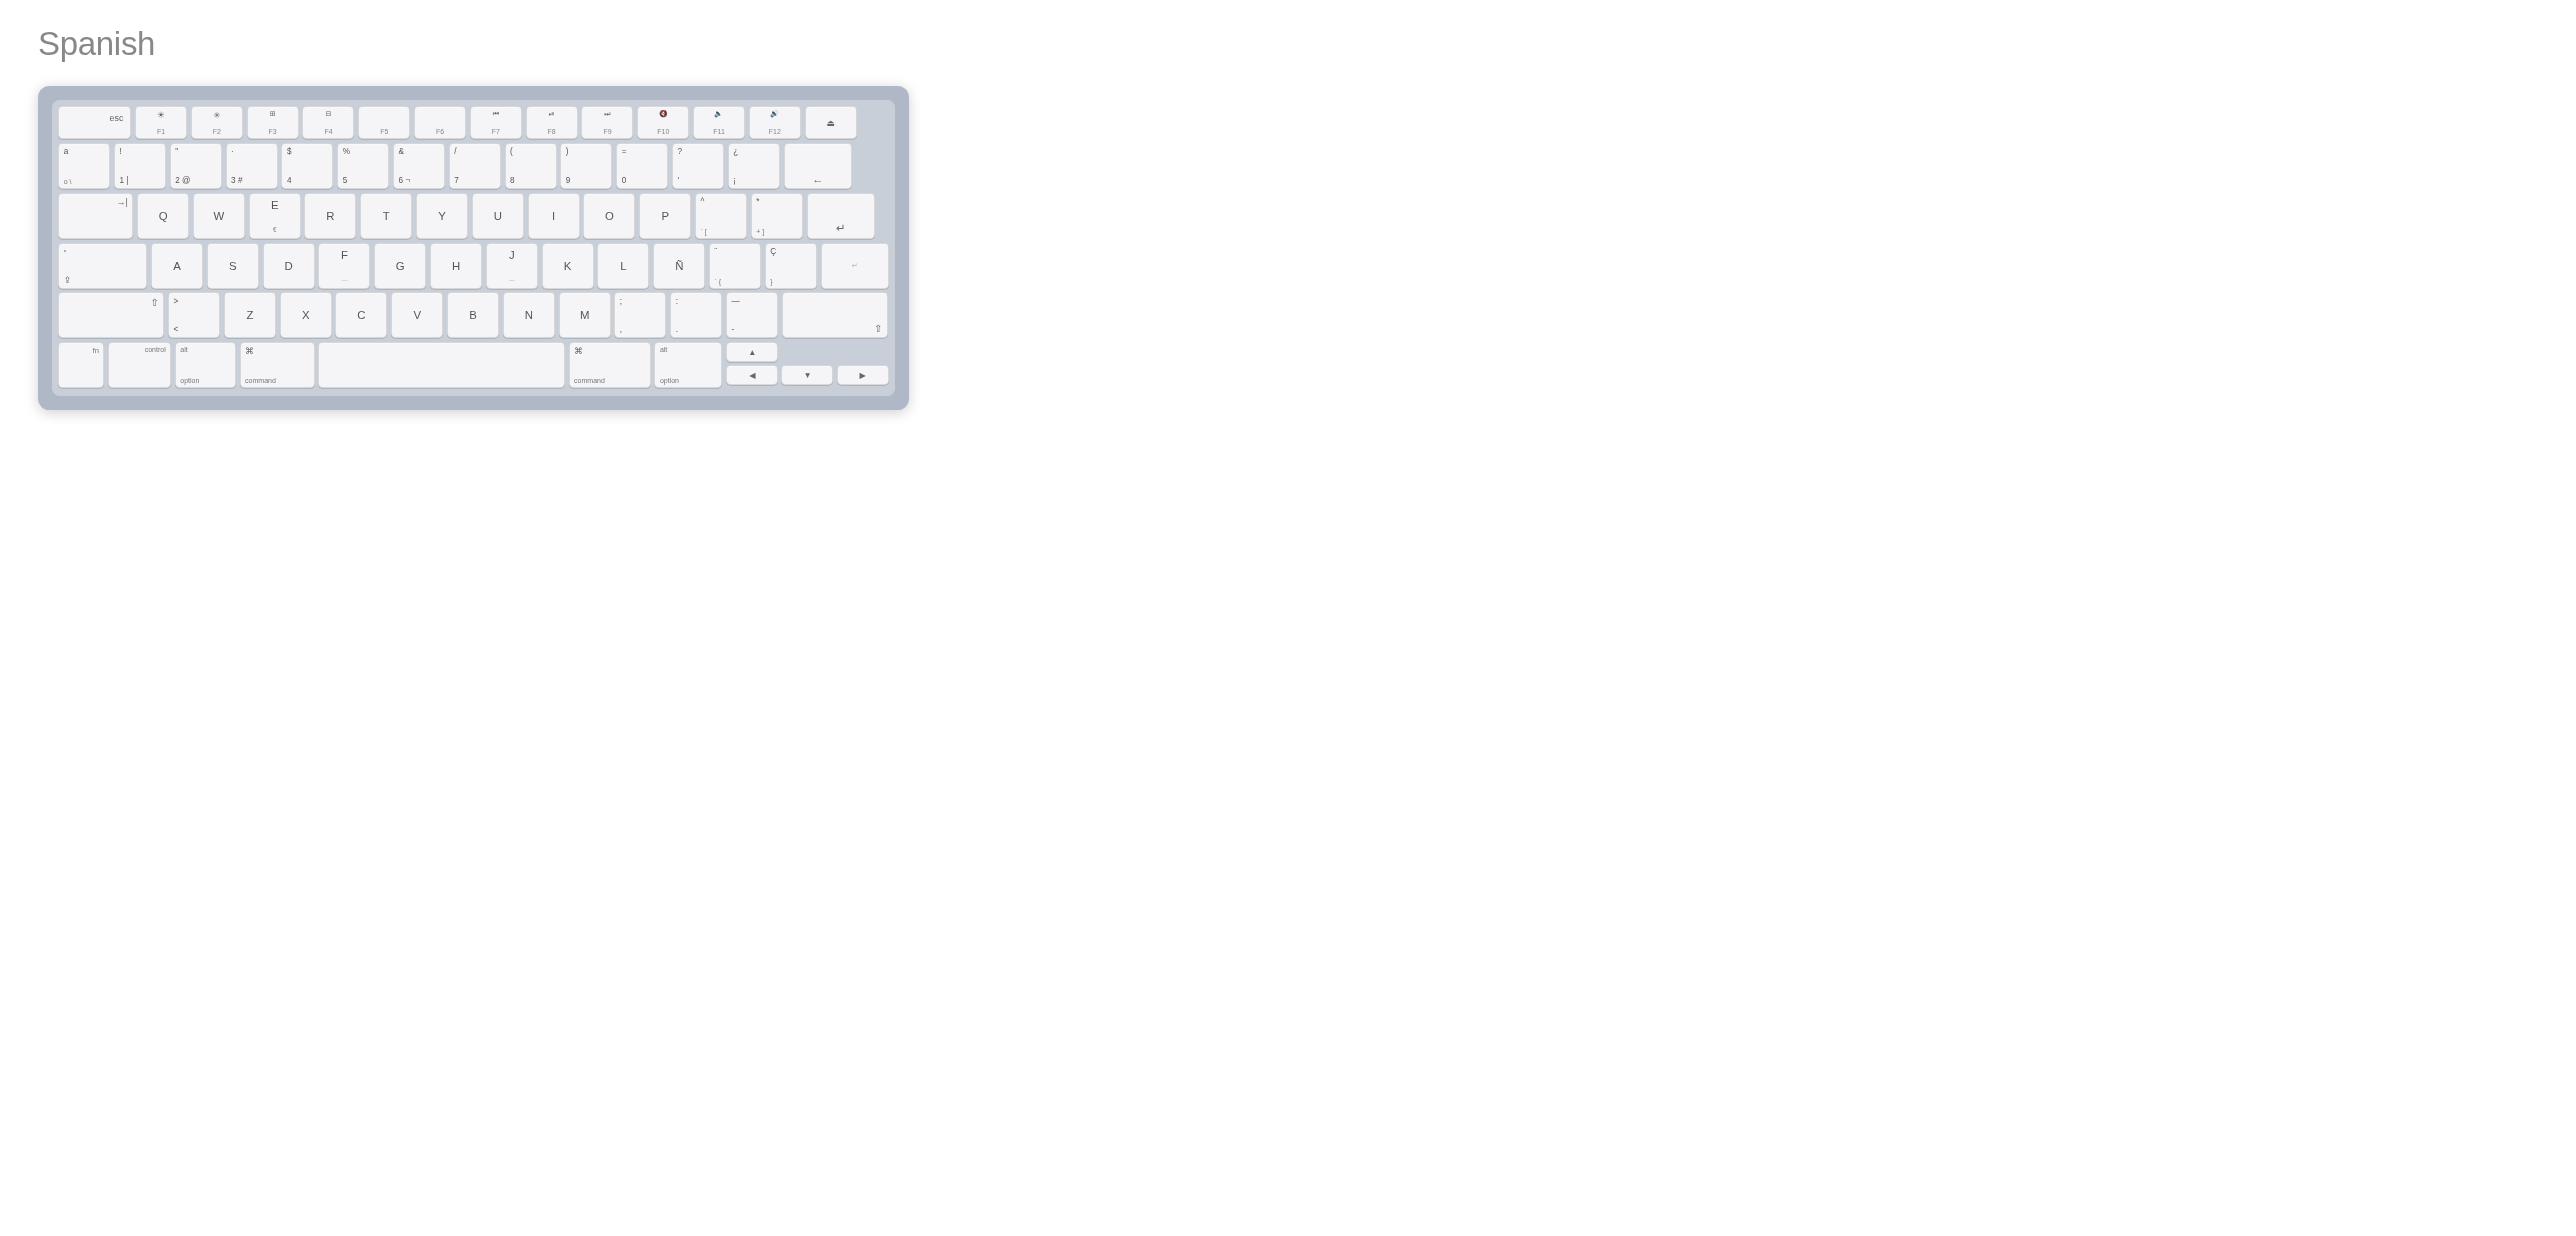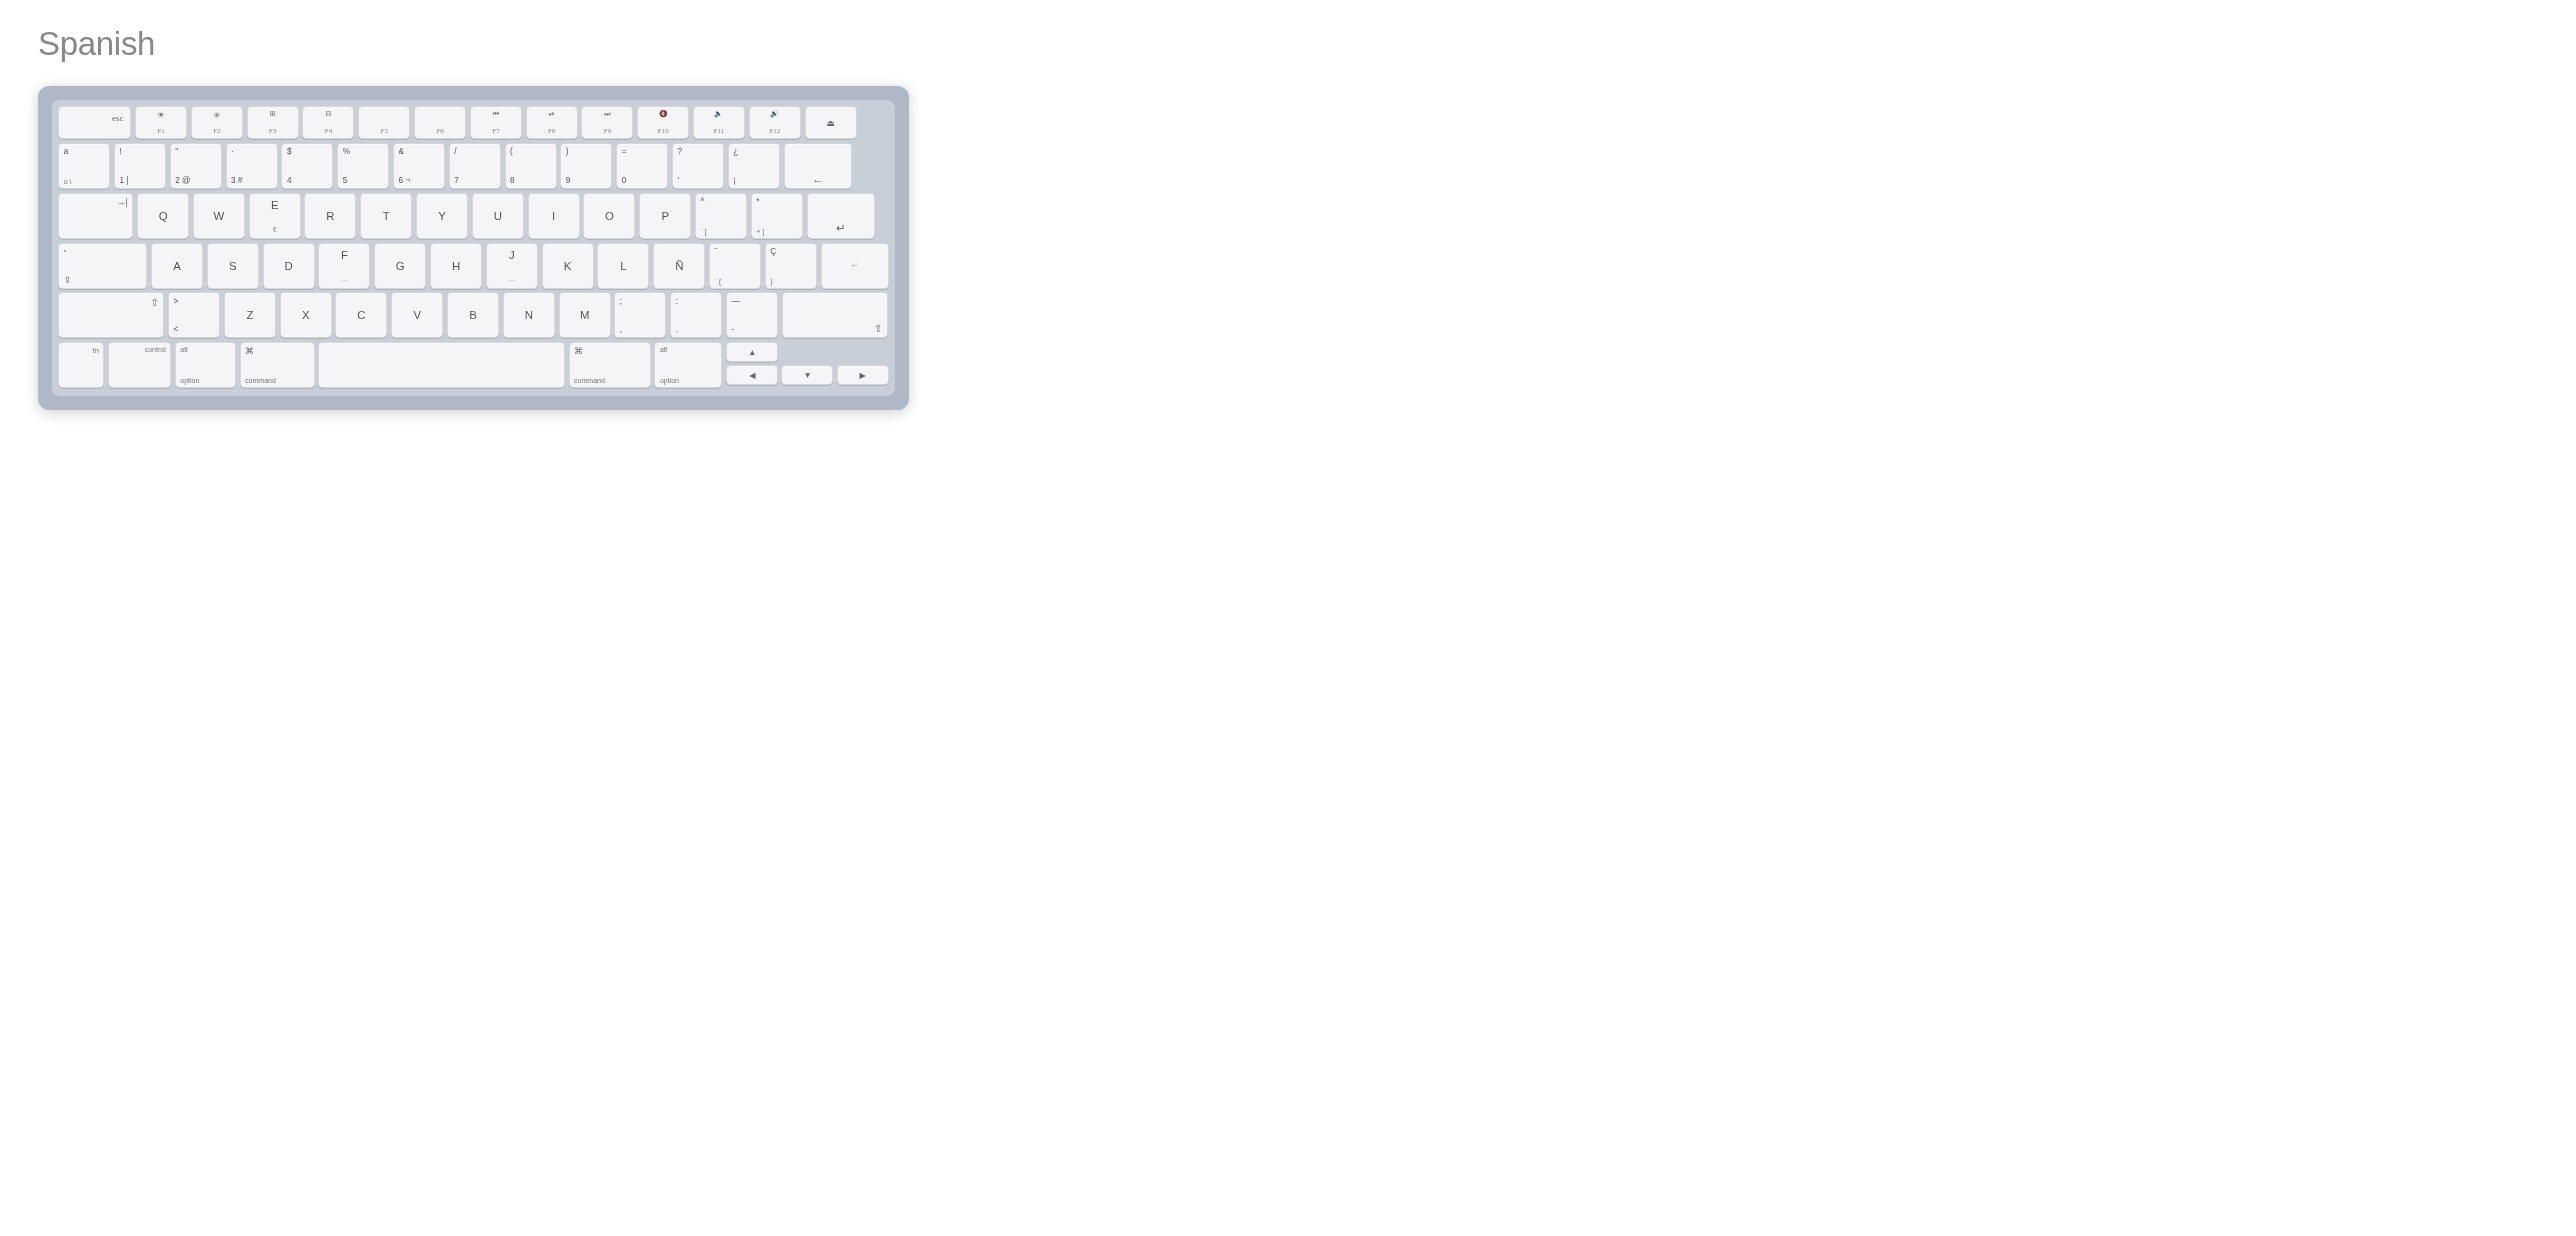--- a/index.html
+++ b/index.html
@@ -57,21 +57,21 @@
     }
     .key .key-top-row { display: flex; justify-content: space-between; width: 100%; }
     .key .key-bottom-row { display: flex; justify-content: space-between; width: 100%; margin-top: auto; }
     .key-esc { width: 73px; }
     .key-frow { height: 33px; min-height: 33px; }
     .key-tab { width: 76px; }
     .key-caps { width: 89px; }
     .key-space { flex: 1; }
     .key-backspace { width: 63px; }
     .key-enter-wide { width: 70px; }
-    .row-fn-keys { align-items: center; font-family: Liberation Serif, serif; }
+    .row-fn-keys { align-items: center; }
   </style>
 </head>
 <body>
 
 <h1 class="page-title">Spanish</h1>
 
 <div class="keyboard-shell">
   <div class="keyboard-inner">
 
     <div class="key-row row-fn-keys">

